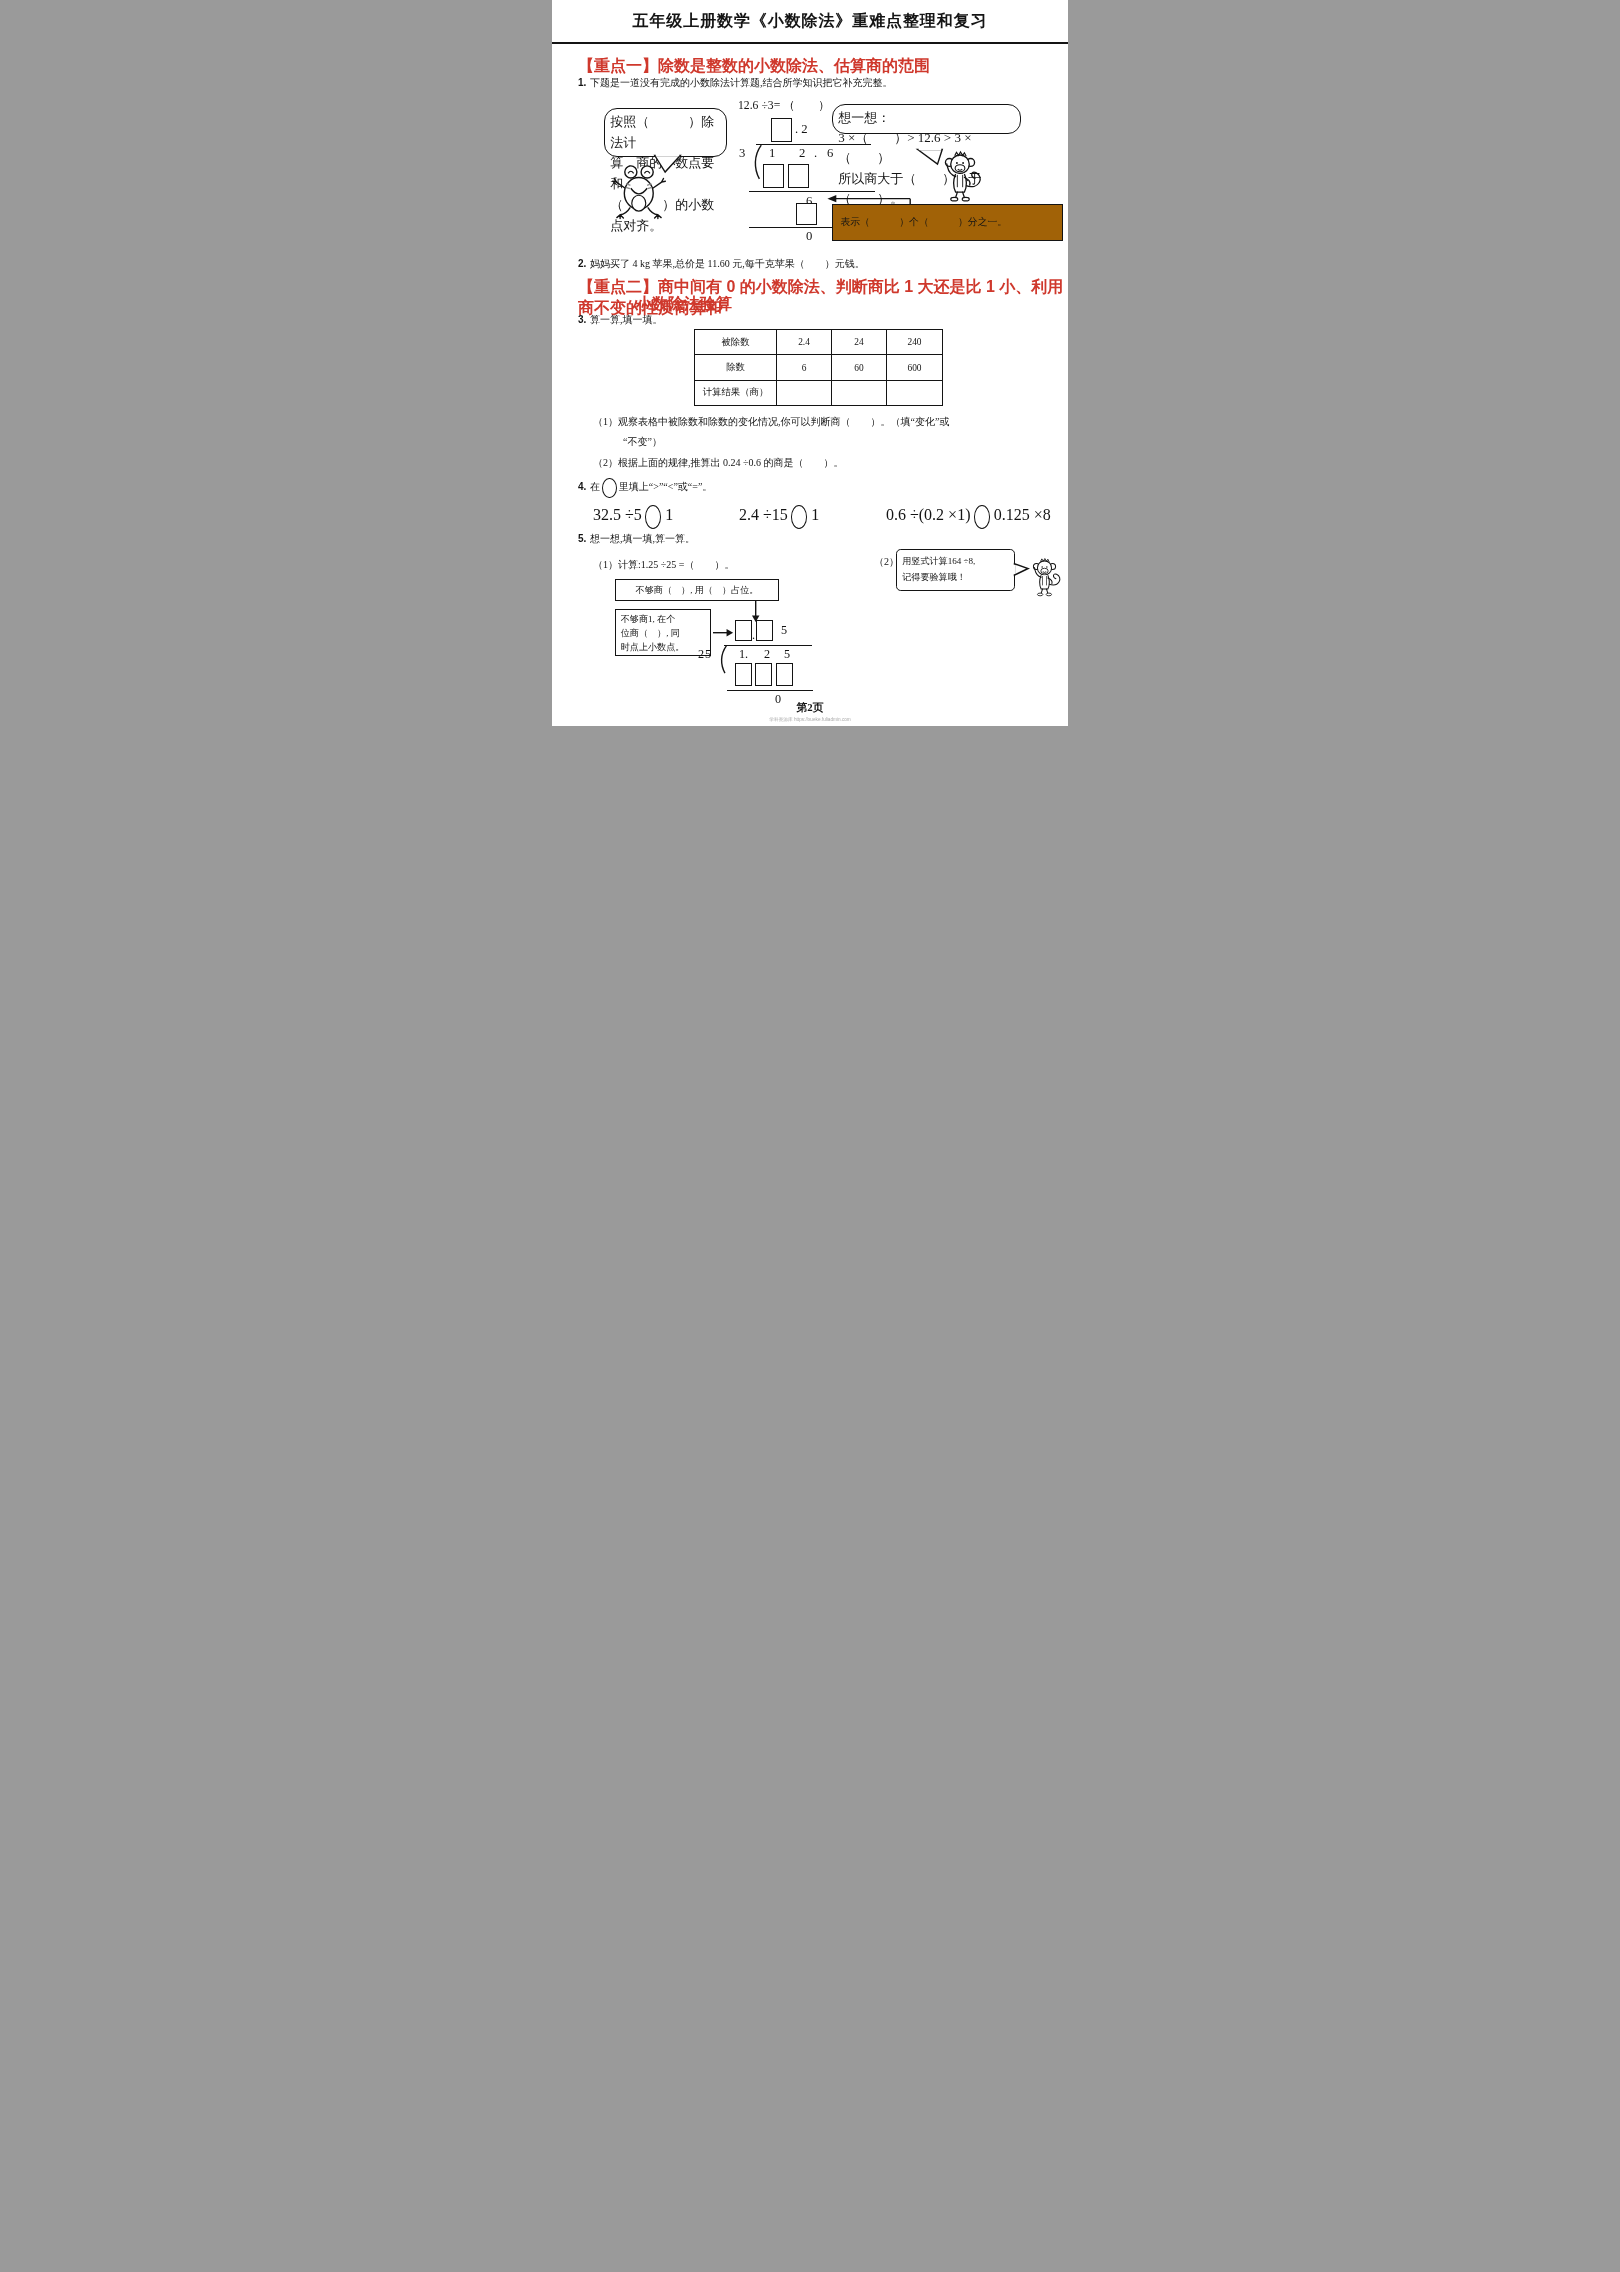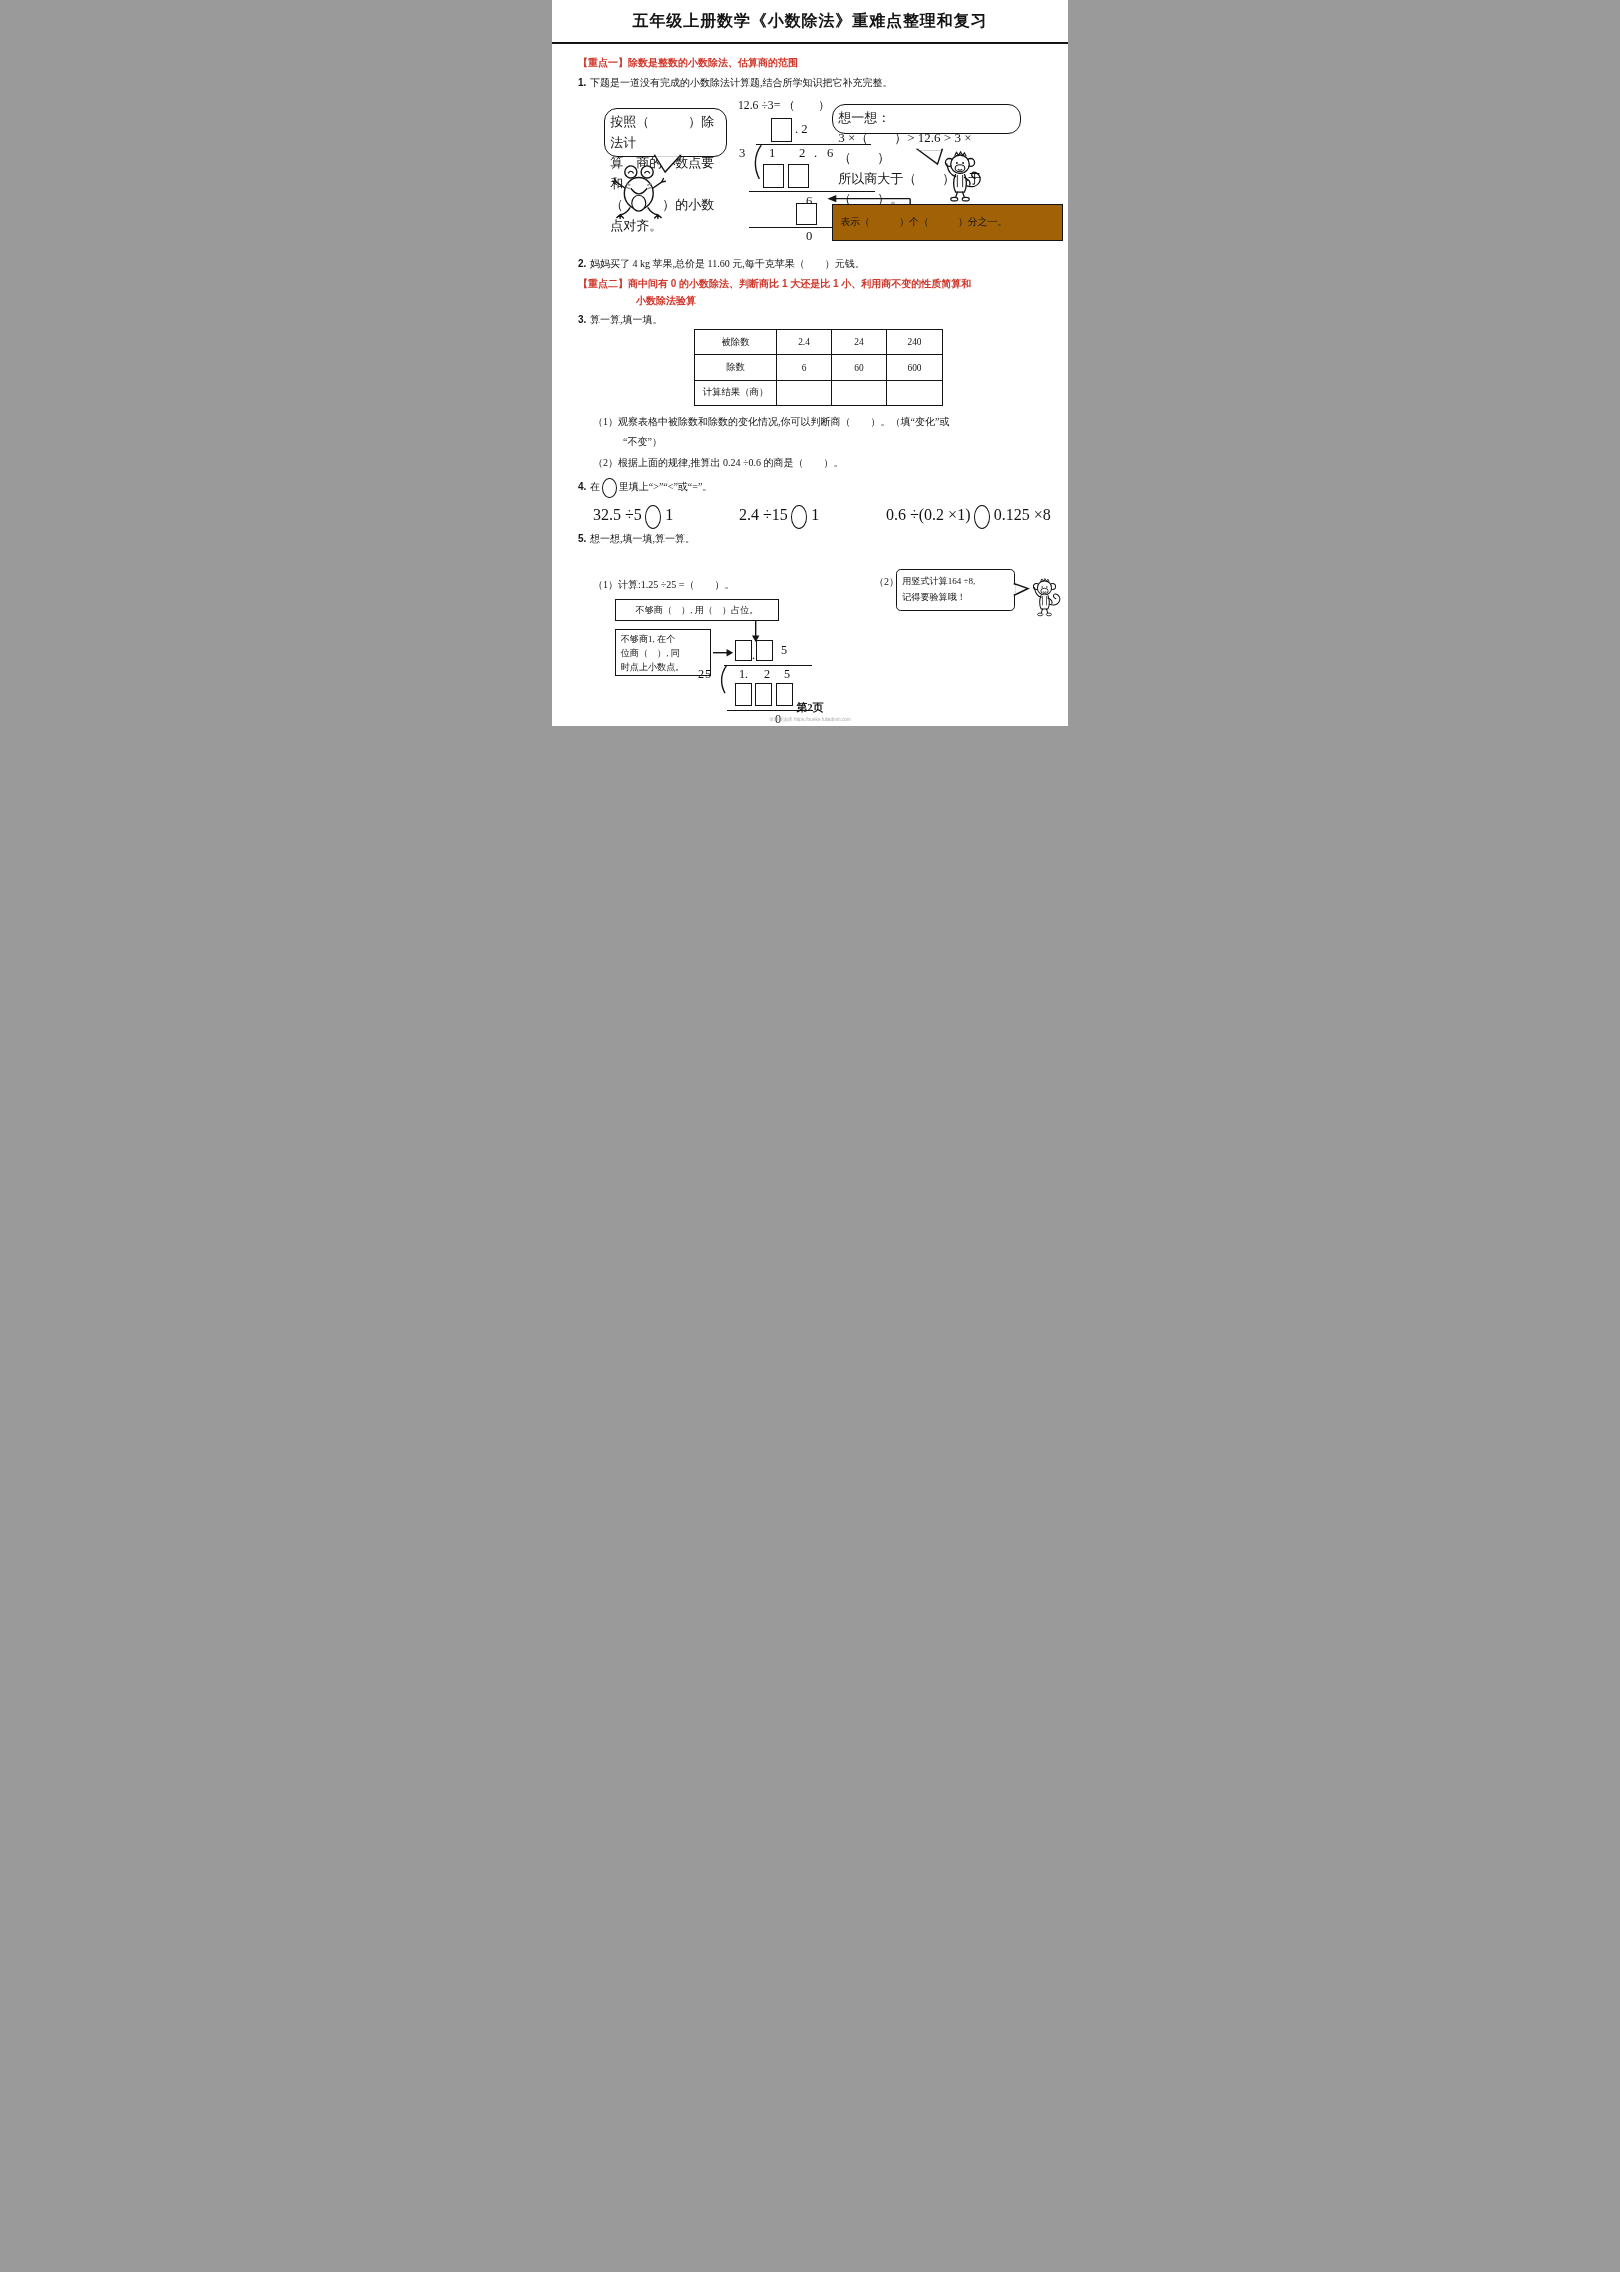--- a/index.html
+++ b/index.html
@@ -2,21 +2,21 @@
 <html style="--accent: #cf382c; --ink: #141414;font-size:7.5px"><head>
 <meta charset="utf-8">
 <style>
   :root{ --ink:#141414; --accent:#cf382c; }
   html,body{margin:0;padding:0;background:#9a9a9a;}
   .page{position:relative;width:516px;height:726px;margin:0 auto;background:#ffffff;
         font-family:"Liberation Serif","DejaVu Serif",serif;color:var(--ink);overflow:hidden;}
   .abs{position:absolute;}
   .title{top:11.2px;left:0;width:100%;text-align:center;font-size:16px;font-weight:900;letter-spacing:0.9px;}
   .rule{top:42px;left:0;width:516px;height:1.9px;background:var(--ink);}
-  .red{color:var(--accent);font-family:"Liberation Sans","DejaVu Sans",sans-serif;font-weight:bold;font-size:10px;}
+  .red{color:var(--accent);font-family:"Liberation Sans","DejaVu Sans",sans-serif;font-weight:bold;font-size:16px;}
   .qline{font-size:10px;}
   .qnum{font-family:"Liberation Sans","DejaVu Sans",sans-serif;font-weight:bold;margin-right:3.7px;}
   .bubble{border:1.4px solid var(--ink);border-radius:13px;background:#fff;font-size:13px;line-height:1.6;padding:2.8px 5.2px;box-sizing:border-box;}
   .sqbox{border:1.4px solid var(--ink);background:#fff;box-sizing:border-box;}
   .hline{background:var(--ink);height:1.4px;}
   .digit{font-size:12.7px;}
   .digit2{font-size:12.2px;}
   .notebox{border:1.4px solid var(--ink);box-sizing:border-box;display:flex;align-items:center;padding-left:7.5px;font-size:9.8px;background:#a16207;}
   .hintbox{border:1.4px solid var(--ink);box-sizing:border-box;background:#fff;font-size:9.1px;line-height:1.55;}
   .circ{display:inline-block;border:1.2px solid var(--ink);border-radius:50%;background:#fff;vertical-align:middle;}
@@ -193,21 +193,21 @@
     <span>2.4 ÷15</span><span class="circ" style="width:14px;height:21.6px;margin:0 3.7px;"></span><span>1</span>
   </div>
   <div class="abs comp" style="left:334px;top:505px;">
     <span>0.6 ÷(0.2 ×1)</span><span class="circ" style="width:14px;height:21.6px;margin:0 3.7px;"></span><span>0.125 ×8</span>
   </div>
 
   <div class="abs qline" style="left:26px;top:532px;">
     <span class="qnum">5.</span><span>想一想,填一填,算一算。</span>
   </div>
 
-  <div class="abs" style="left:0;top:548px;width:516px;height:164px;margin-top:20px;">
+  <div class="abs" style="left:0;top:548px;width:516px;height:164px;">
 
     <div class="abs qline" style="left:41px;top:10.3px;">（1）计算:1.25 ÷25 =（　　）。</div>
     <div class="abs qline" style="left:322px;top:6.6px;">（2）</div>
 
     <div class="abs bubble" style="left:344px;top:0.9px;width:119px;height:42px;border-radius:4.7px;font-size:9.1px;line-height:1.8;">
       <div>用竖式计算164 ÷8,</div>
       <div>记得要验算哦！</div>
     </div>
     <svg class="abs" style="left:462px;top:12.2px;" width="16" height="17" viewBox="0 0 34 36">
       <polygon points="1,8 1,32 30,18" fill="#ffffff" stroke="#141414" stroke-width="3"></polygon>

